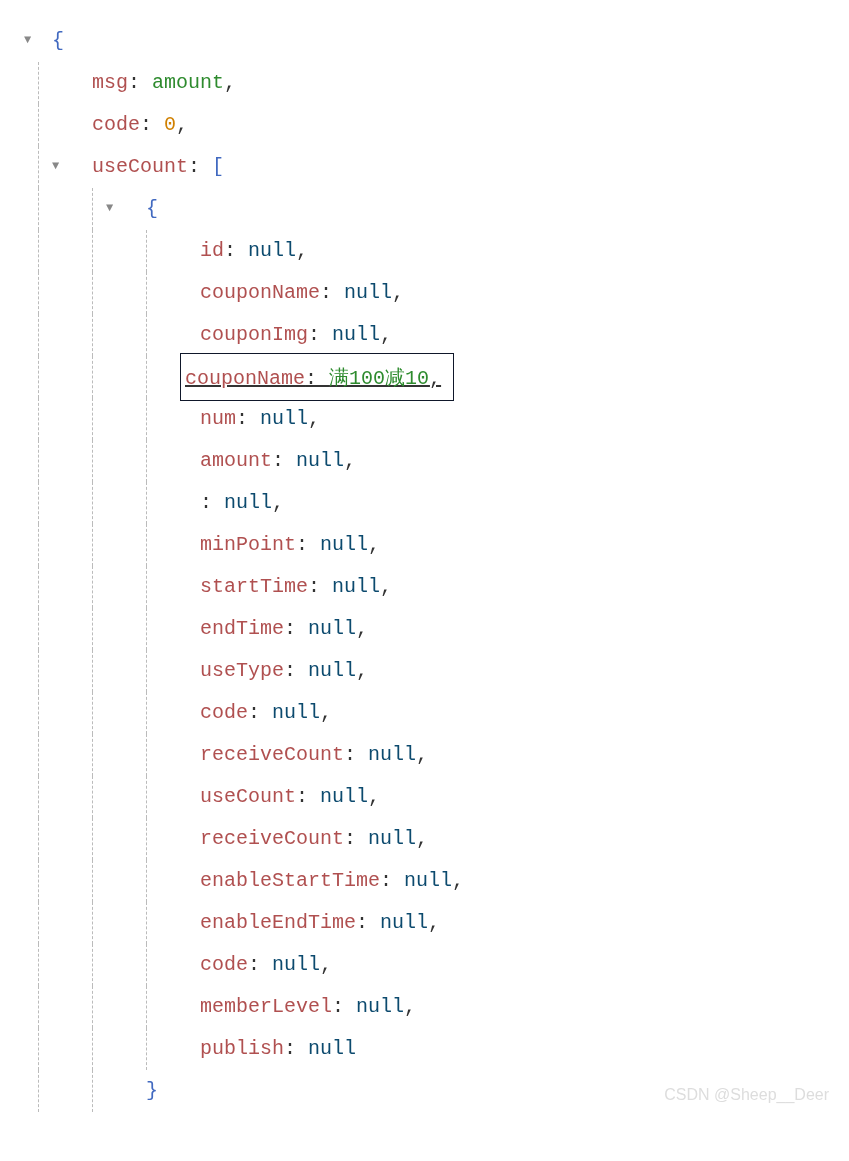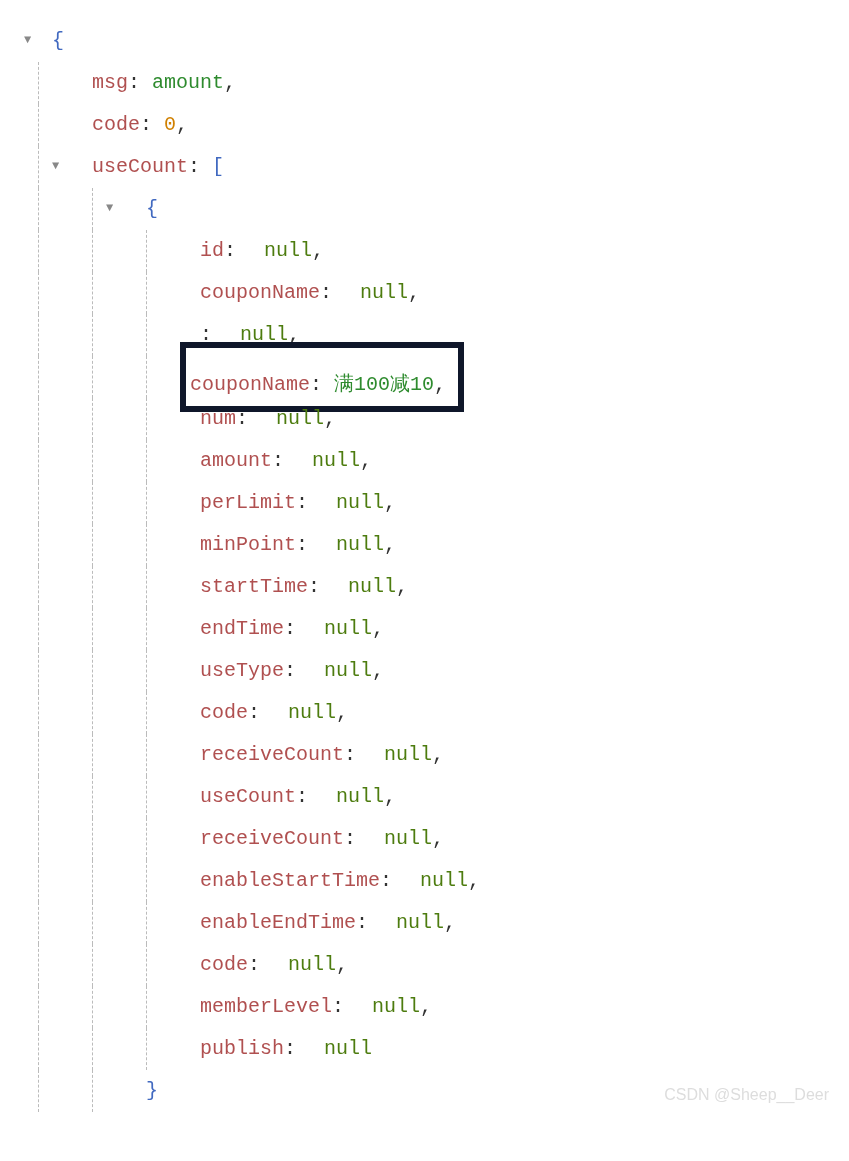--- a/index.html
+++ b/index.html
@@ -56,37 +56,37 @@
     .colon {
       color: #333;
     }
     .string {
       color: #2e8b2e;
     }
     .number {
       color: #d08000;
     }
     .null {
-      color: #4d7c0f;
-      margin-left: 16px;
+      color: #0c4a6e;
     }
     .brace {
       color: #4169c0;
     }
     .bracket {
       color: #4169c0;
     }
     .comma {
       color: #333;
     }
     .highlight-box {
-      border: 6px solid #0f172a;
-      display: inline-block;
-      padding: 16px 12px 0px 4px;
+      border: 1px solid #0f172a;
+      display: inline-block;
+      padding: 4px 12px 0px 4px;
       margin-left: -4px;
+      text-decoration: underline;
     }
     .watermark {
       position: absolute;
       right: 20px;
       bottom: 20px;
       color: #ddd;
       font-size: 16px;
       font-family: sans-serif;
       pointer-events: none;
       margin-left: 16px;
@@ -119,40 +119,40 @@
 
   <div class="line">
     <span class="guide-space"></span><span class="guide-space"></span><span class="guide"></span><span class="indent"></span><span class="guide"></span><span class="indent"></span><span class="guide"></span><span class="indent"></span><span class="key">id</span><span class="colon">: </span><span class="null">null</span><span class="comma">,</span>
   </div>
 
   <div class="line">
     <span class="guide-space"></span><span class="guide-space"></span><span class="guide"></span><span class="indent"></span><span class="guide"></span><span class="indent"></span><span class="guide"></span><span class="indent"></span><span class="key">couponName</span><span class="colon">: </span><span class="null">null</span><span class="comma">,</span>
   </div>
 
   <div class="line">
+    <span class="guide-space"></span><span class="guide-space"></span><span class="guide"></span><span class="indent"></span><span class="guide"></span><span class="indent"></span><span class="guide"></span><span class="indent"></span><span class="key">couponImg</span><span class="colon">: </span><span class="null">null</span><span class="comma">,</span>
+  </div>
+
+  <div class="line">
+    <span class="guide-space"></span><span class="guide-space"></span><span class="guide"></span><span class="indent"></span><span class="guide"></span><span class="indent"></span><span class="guide"></span><span style="display:inline-block;width:24px"></span><span class="highlight-box"><span class="key">couponName</span><span class="colon">: </span><span class="string">满100减10</span><span class="comma">,</span></span>
+  </div>
+
+  <div class="line">
+    <span class="guide-space"></span><span class="guide-space"></span><span class="guide"></span><span class="indent"></span><span class="guide"></span><span class="indent"></span><span class="guide"></span><span class="indent"></span><span class="key">num</span><span class="colon">: </span><span class="null">null</span><span class="comma">,</span>
+  </div>
+
+  <div class="line">
+    <span class="guide-space"></span><span class="guide-space"></span><span class="guide"></span><span class="indent"></span><span class="guide"></span><span class="indent"></span><span class="guide"></span><span class="indent"></span><span class="key">amount</span><span class="colon">: </span><span class="null">null</span><span class="comma">,</span>
+  </div>
+
+  <div class="line">
     <span class="guide-space"></span><span class="guide-space"></span><span class="guide"></span><span class="indent"></span><span class="guide"></span><span class="indent"></span><span class="guide"></span><span class="indent"></span><span class="colon">: </span><span class="null">null</span><span class="comma">,</span>
   </div>
 
   <div class="line">
-    <span class="guide-space"></span><span class="guide-space"></span><span class="guide"></span><span class="indent"></span><span class="guide"></span><span class="indent"></span><span class="guide"></span><span style="display:inline-block;width:24px"></span><span class="highlight-box"><span class="key">couponName</span><span class="colon">: </span><span class="string">满100减10</span><span class="comma">,</span></span>
-  </div>
-
-  <div class="line">
-    <span class="guide-space"></span><span class="guide-space"></span><span class="guide"></span><span class="indent"></span><span class="guide"></span><span class="indent"></span><span class="guide"></span><span class="indent"></span><span class="key">num</span><span class="colon">: </span><span class="null">null</span><span class="comma">,</span>
-  </div>
-
-  <div class="line">
-    <span class="guide-space"></span><span class="guide-space"></span><span class="guide"></span><span class="indent"></span><span class="guide"></span><span class="indent"></span><span class="guide"></span><span class="indent"></span><span class="key">amount</span><span class="colon">: </span><span class="null">null</span><span class="comma">,</span>
-  </div>
-
-  <div class="line">
-    <span class="guide-space"></span><span class="guide-space"></span><span class="guide"></span><span class="indent"></span><span class="guide"></span><span class="indent"></span><span class="guide"></span><span class="indent"></span><span class="key">perLimit</span><span class="colon">: </span><span class="null">null</span><span class="comma">,</span>
-  </div>
-
-  <div class="line">
     <span class="guide-space"></span><span class="guide-space"></span><span class="guide"></span><span class="indent"></span><span class="guide"></span><span class="indent"></span><span class="guide"></span><span class="indent"></span><span class="key">minPoint</span><span class="colon">: </span><span class="null">null</span><span class="comma">,</span>
   </div>
 
   <div class="line">
     <span class="guide-space"></span><span class="guide-space"></span><span class="guide"></span><span class="indent"></span><span class="guide"></span><span class="indent"></span><span class="guide"></span><span class="indent"></span><span class="key">startTime</span><span class="colon">: </span><span class="null">null</span><span class="comma">,</span>
   </div>
 
   <div class="line">
     <span class="guide-space"></span><span class="guide-space"></span><span class="guide"></span><span class="indent"></span><span class="guide"></span><span class="indent"></span><span class="guide"></span><span class="indent"></span><span class="key">endTime</span><span class="colon">: </span><span class="null">null</span><span class="comma">,</span>
   </div>

